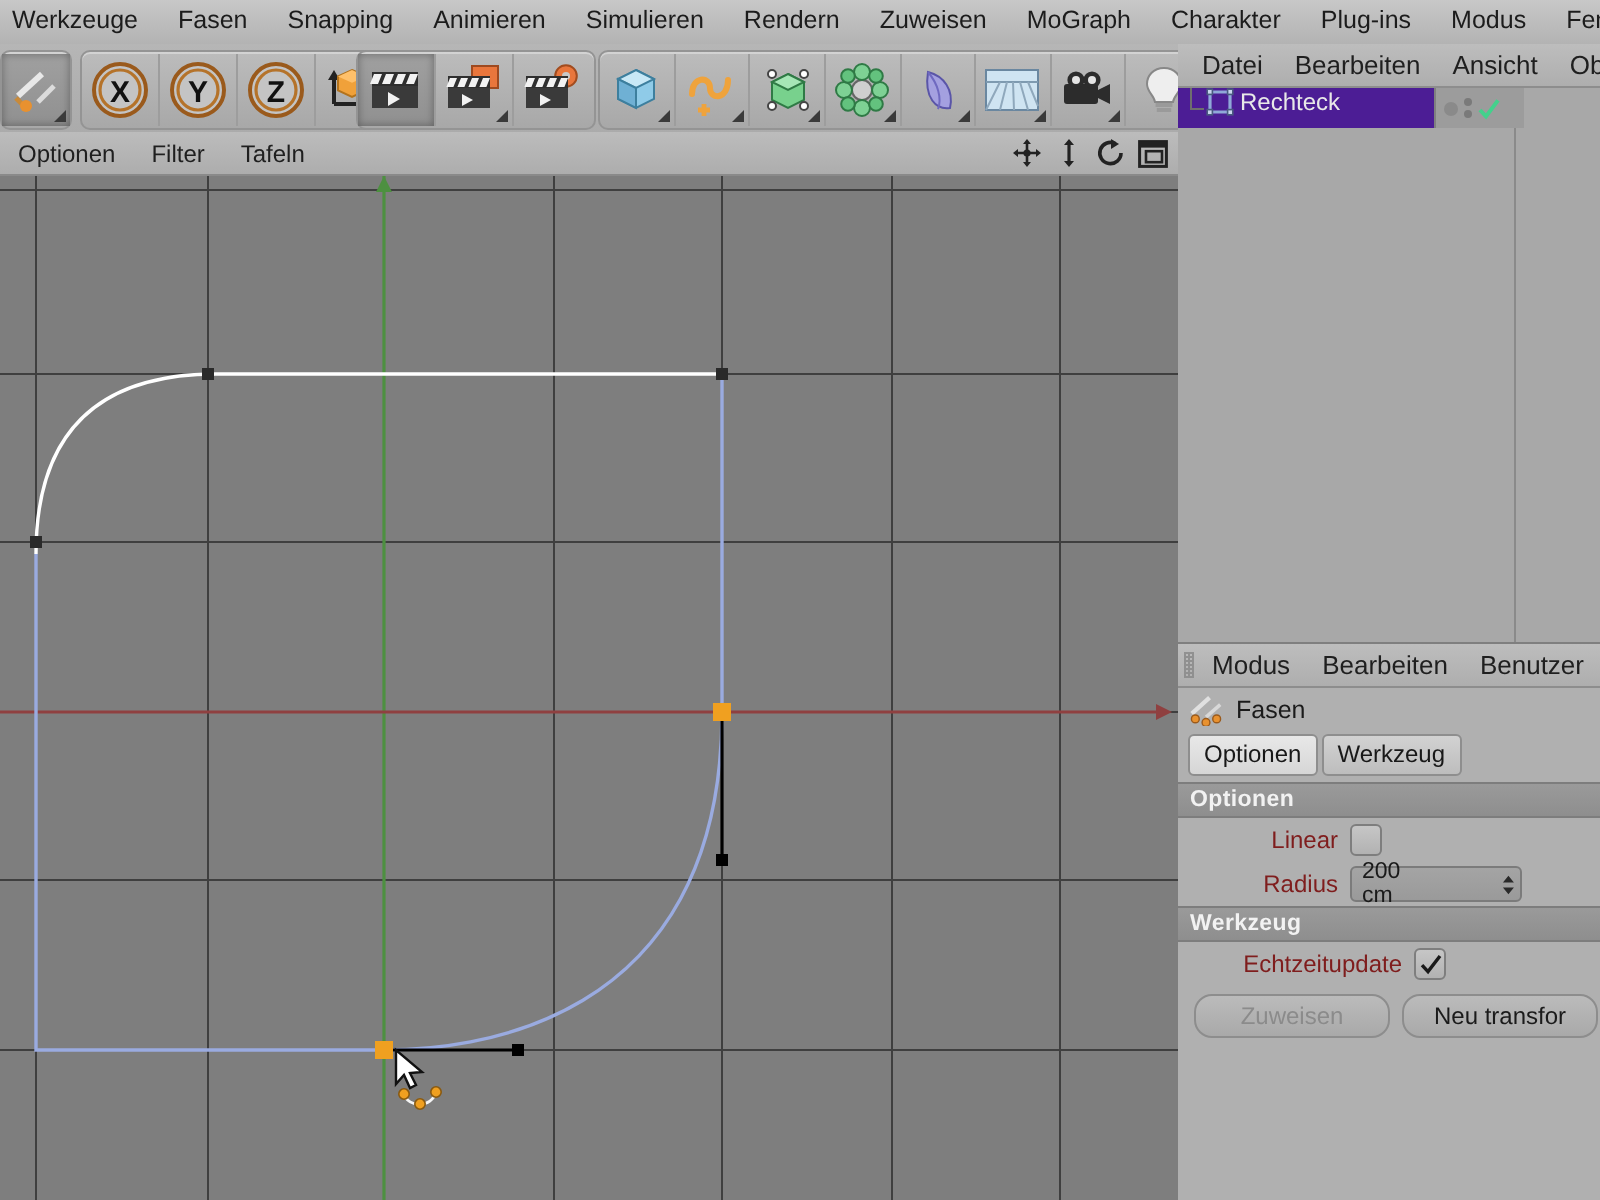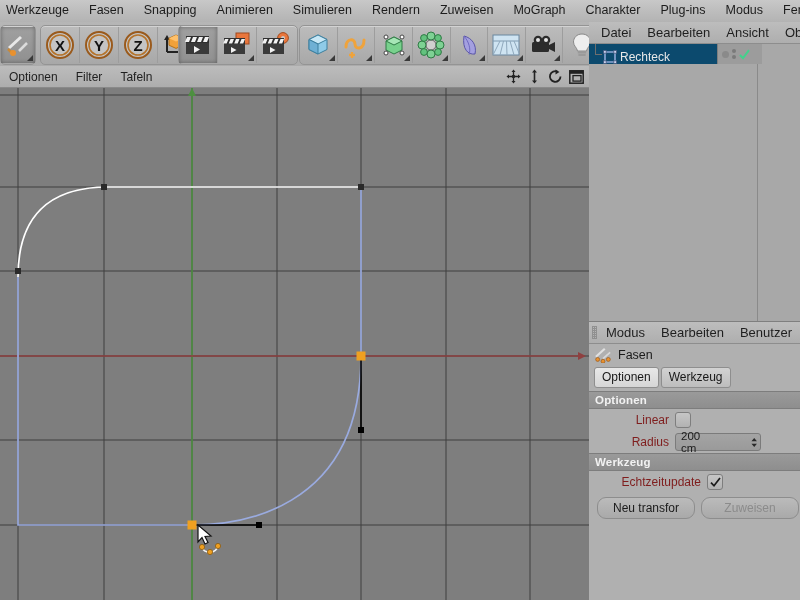--- a/index.html
+++ b/index.html
@@ -82,22 +82,22 @@
     background-image:
       repeating-linear-gradient(to bottom, #8a8a8a 0 1px, transparent 1px 2px),
       repeating-linear-gradient(to right, #8a8a8a 0 1px, transparent 1px 2px);
     background-size: 2px 2px; opacity: .85;
   }
   .objmgr {
     position: relative; height: 277px; background: #a8a8a8;
     border-bottom: 1px solid #7f7f7f;
   }
   .objrow {
-    position: relative; height: 20px; display: flex; align-items: flex-end;
-    background: #0c4a6e; width: 128px;
+    position: relative; height: 20px; display: flex; align-items: flex-start;
+    background: #4c1d95; width: 128px;
   }
   .objrow .treeline { width: 14px; height: 100%; position: relative; }
   .objrow .treeline:before {
     content:''; position: absolute; left: 6px; top: 0; width: 1px; height: 11px; background: #6e6e6e;
   }
   .objrow .treeline:after {
     content:''; position: absolute; left: 6px; top: 10px; width: 7px; height: 1px; background: #6e6e6e;
   }
   .objname { font-size: 12px; color: #e8e8e8; margin-left: 3px; }
   .objdots {
@@ -474,18 +474,18 @@
       <div class="secthead">Werkzeug</div>
       <div class="fieldrow">
         <span class="flabel" style="width:106px;">Echtzeitupdate</span>
         <div class="cbox">
           <svg width="11" height="11" viewBox="0 0 11 11">
             <path d="M1 5.6 L4 8.8 L10 1" stroke="#1a1a1a" stroke-width="1.7" fill="none"></path>
           </svg>
         </div>
       </div>
       <div class="btnrow">
+        <div class="pbtn disabled">Zuweisen</div>
         <div class="pbtn">Neu transfor</div>
-        <div class="pbtn disabled">Zuweisen</div>
       </div>
     </div>
   </div>
 </div>
 
 </body></html>

